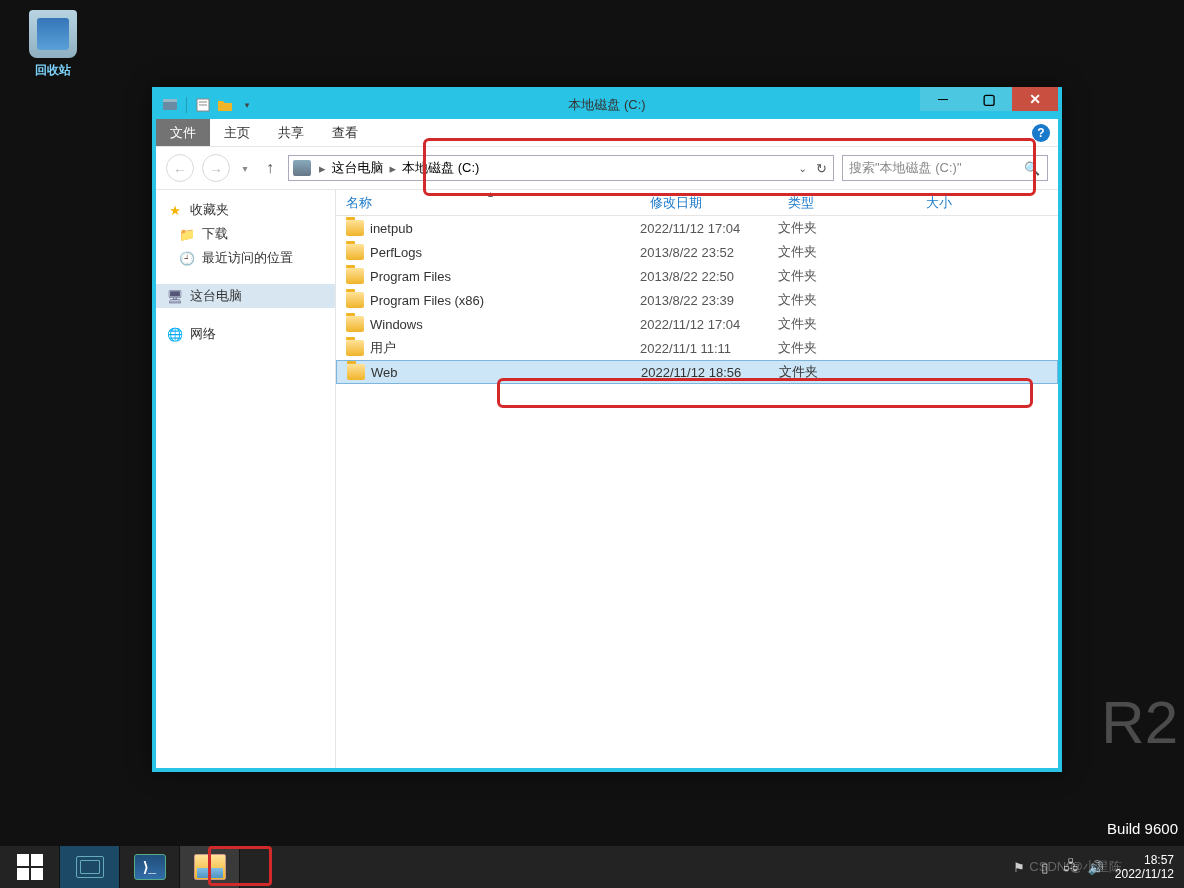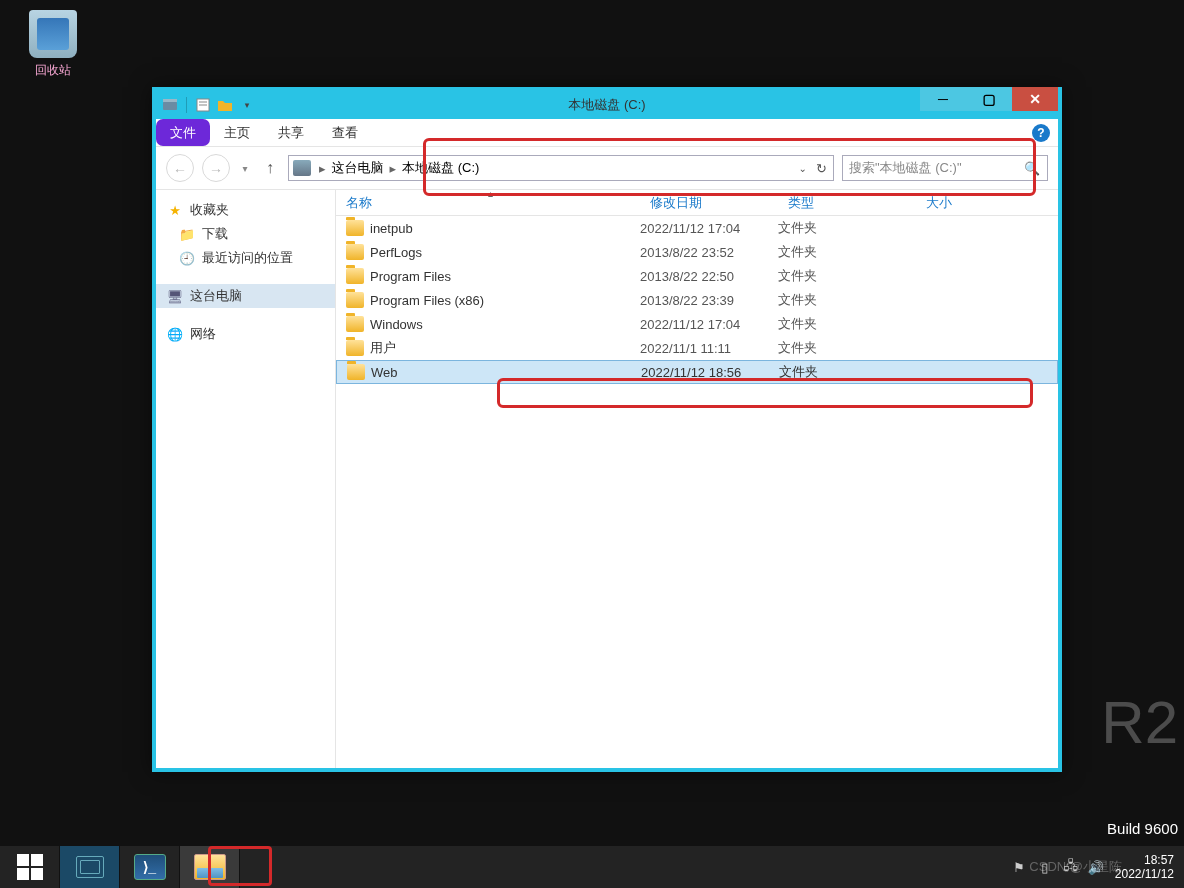--- a/index.html
+++ b/index.html
@@ -1,19 +1,19 @@
 <!DOCTYPE html>
 <html><head>
 <meta charset="utf-8">
 <style>
 * { box-sizing: border-box; margin: 0; padding: 0; font-family: "Microsoft YaHei", "Segoe UI", sans-serif; }
 body { width: 1184px; height: 888px; background: #111; overflow: hidden; position: relative; }
 
 
-.desktop-icon { position: absolute; width: 70px; text-align: center; color: #f9a8d4; font-size: 12px; }
+.desktop-icon { position: absolute; width: 70px; text-align: center; color: #7dd3fc; font-size: 12px; font-weight: bold; }
 .desktop-icon .icon-img { width: 48px; height: 48px; margin: 0 auto 4px; }
 .recycle-bin { top: 10px; left: 18px; }
 .recycle-bin .icon-img { background: linear-gradient(#b8d4e3, #8fb0c0); border-radius: 4px 4px 8px 8px; position: relative; }
 .recycle-bin .icon-img::before { content:""; position:absolute; top:8px; left:8px; right:8px; bottom:8px; background:linear-gradient(#3576b8,#5aa0d8); border-radius:3px; }
 
 
 .watermark { position: absolute; right: 6px; bottom: 48px; color: #fff; font-size: 15px; text-align: right; line-height: 1.5; margin-left: 10px; }
 .watermark .r2bg { position:absolute; right:0; top:-140px; font-size:60px; color:rgba(255,255,255,.25); }
 
 
@@ -27,21 +27,21 @@
 .titlebar .wtitle { position:absolute; left:50%; transform:translateX(-50%); font-size:13px; color:#333; }
 .titlebar .winbtns { position:absolute; right:0; top:-4px; display:flex; }
 .titlebar .winbtn { width:46px; height:24px; display:flex; align-items:center; justify-content:center; font-size:14px; font-weight:bold; color:#000; }
 .titlebar .winbtn.min { background:#4cc7e2; }
 .titlebar .winbtn.max { background:#4cc7e2; }
 .titlebar .winbtn.close { background:#c94f41; color:#fff; }
 
 
 .ribbon { height: 28px; background: #fff; border-bottom: 1px solid #e5e5e5; display:flex; align-items:stretch; position:relative; }
 .ribbon .tab { padding: 5px 14px; font-size: 13px; color:#333; }
-.ribbon .tab.file { background:#6d28d9; color:#fff;border-radius:7px; }
+.ribbon .tab.file { background:#737373; color:#fff; }
 .ribbon .help-icon { position:absolute; right:8px; top:5px; width:18px; height:18px; border-radius:50%; background:#1979ca; color:#fff; font-size:12px; display:flex; align-items:center; justify-content:center; font-weight:bold; }
 
 
 .addrrow { height: 42px; background:#fff; display:flex; align-items:center; padding:0 10px; gap:8px; }
 .navbtn { width:28px; height:28px; border:1px solid #bfbfbf; border-radius:50%; display:flex; align-items:center; justify-content:center; color:#888; font-size:14px; }
 .navbtn.disabled { opacity:.6; }
 .navdd { width:14px; display:flex; align-items:center; justify-content:center; color:#888; font-size:10px; }
 .uparrow { width:20px; height:20px; display:flex; align-items:center; justify-content:center; color:#555; }
 .addrbox { flex:1; height:26px; border:1px solid #aab; display:flex; align-items:center; padding:0 4px; font-size:13px; position:relative; }
 .addrbox .drive-icon { width:18px; height:16px; background:linear-gradient(#8ab,#678); border-radius:2px; margin-right:6px; }

